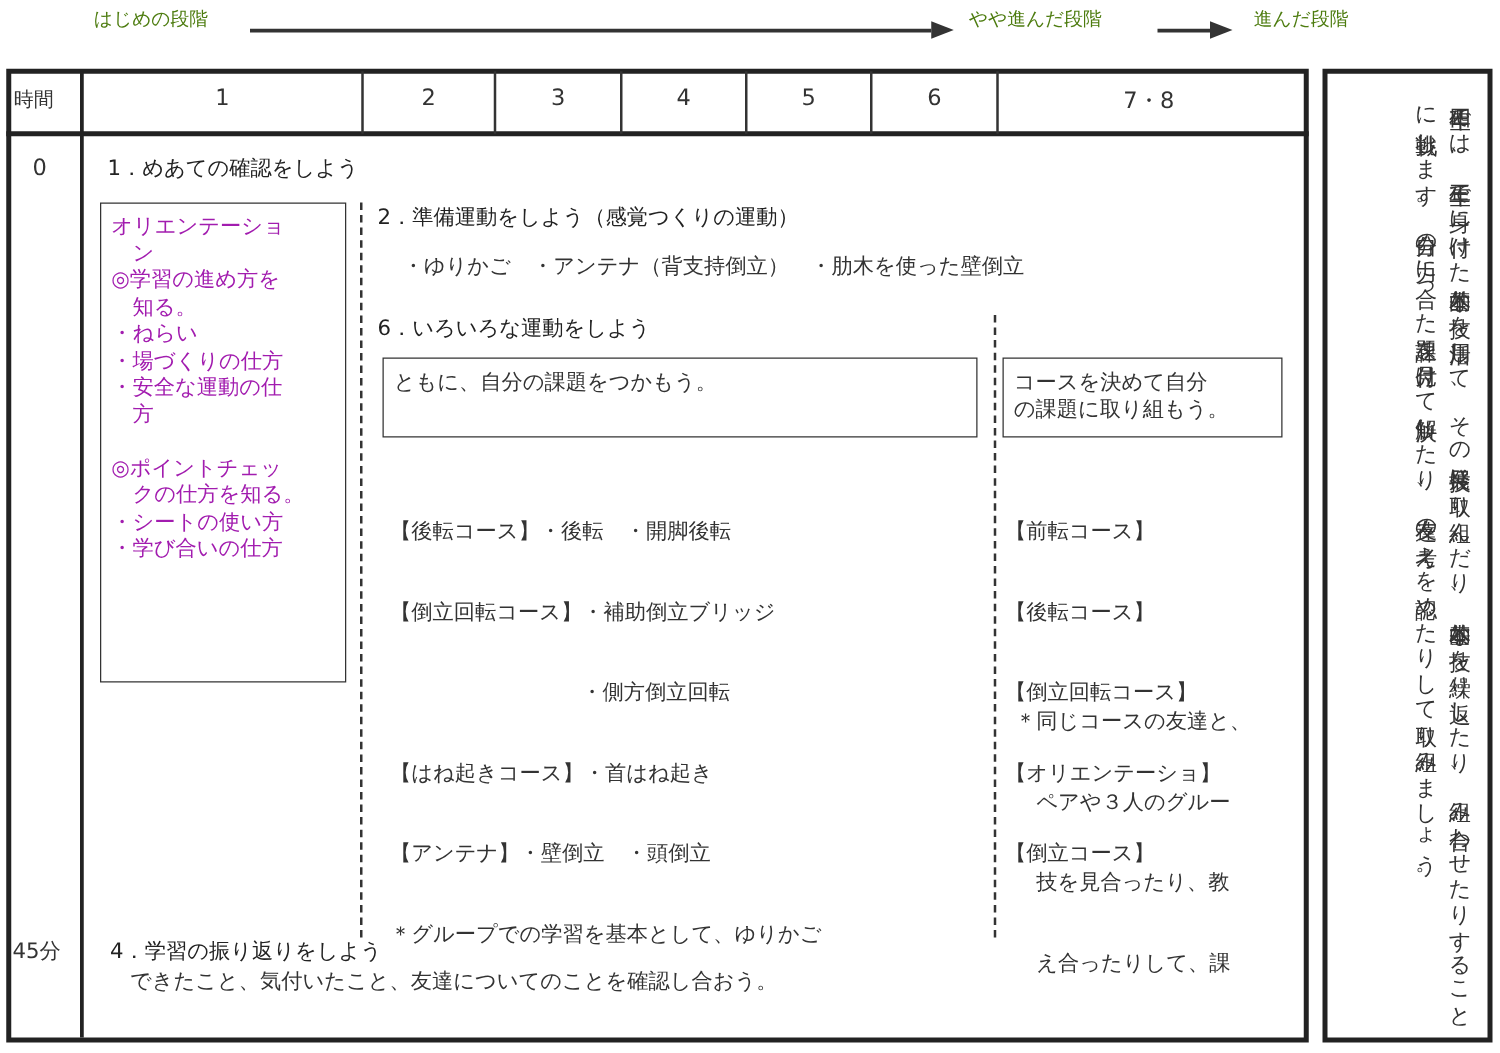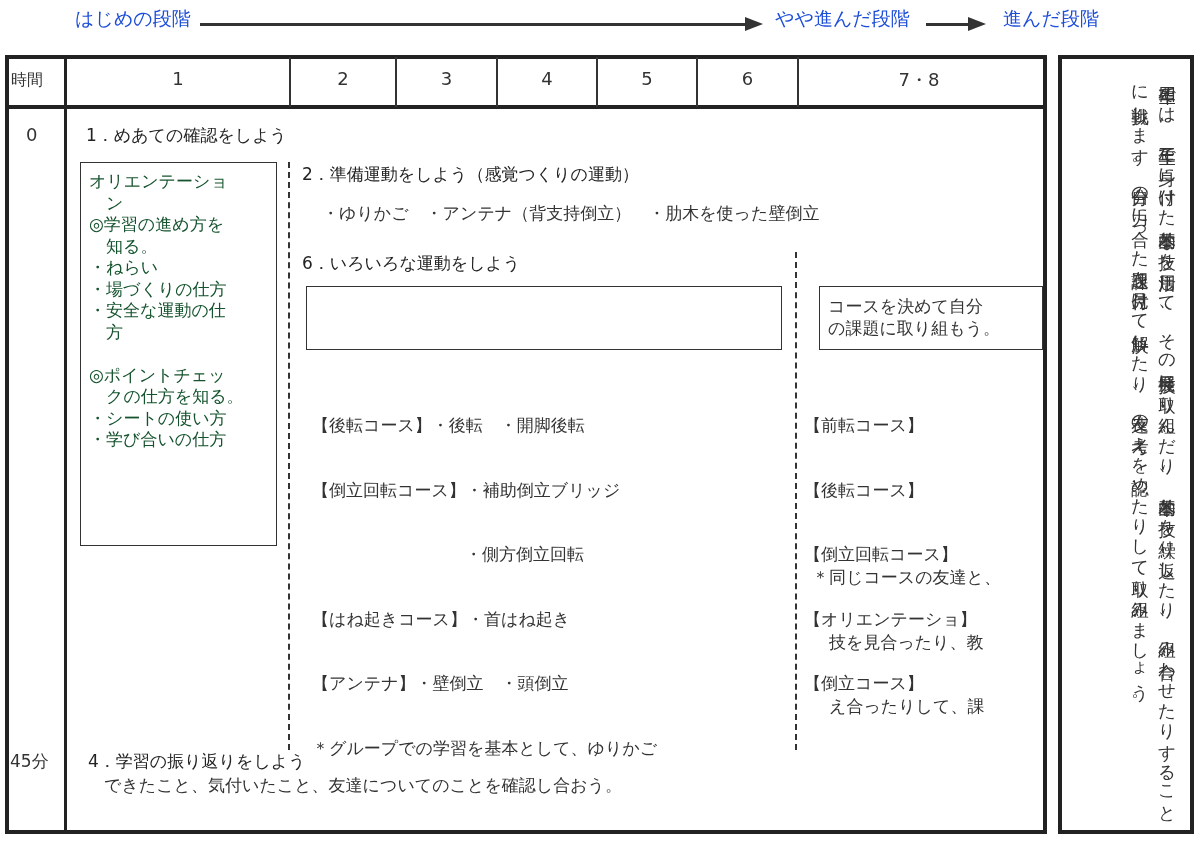--- a/index.html
+++ b/index.html
@@ -1,19 +1,19 @@
 <!DOCTYPE html>
 <html><head>
 <meta charset="utf-8">
 <style>
   html, body { margin:0; padding:0; background:#ffffff; }
   body { width:1200px; height:842px; position:relative; overflow:hidden;
          font-family:"DejaVu Sans", "Liberation Sans", sans-serif; color:#222; }
   .abs { position:absolute; }
-  .stage { font-size:19px; top:6px; white-space:nowrap; color:#1d4ed8; }
+  .stage { font-size:15px; top:6px; white-space:nowrap; color:#4d7c0f; }
   .arrow-line { height:3px; background:#333; }
   .arrow-head { width:0; height:0; border-top:7px solid transparent; border-bottom:7px solid transparent; border-left:18px solid #333; }
   .table-outer { left:5px; top:55px; width:1034px; height:771px; border:4px solid #222; }
   .hdr-bottom { left:5px; top:105px; width:1042px; height:4px; background:#222; }
   .vline { width:2px; background:#333; }
   .hcell { font-size:18px; top:68px; text-align:center; color:#333; }
   .txt { font-size:17px; line-height:22px; white-space:nowrap; color:#333; }
   .bold { font-weight:normal; color:#222; }
   .box { border:1.5px solid #333; }
   .dash { border-left:2px dashed #333; width:0; }
@@ -49,21 +49,21 @@
 <div class="abs hcell" style="left:498px; width:98px;">4</div>
 <div class="abs hcell" style="left:598px; width:98px;">5</div>
 <div class="abs hcell" style="left:698px; width:99px;">6</div>
 <div class="abs hcell" style="left:799px; width:240px;">7・8</div>
 
 <div class="abs txt" style="left:26px; top:124px; font-size:18px;">0</div>
 <div class="abs txt" style="left:10px; top:750px; font-size:17px;">45分</div>
 
 <div class="abs txt bold" style="left:86px; top:124px;">1．めあての確認をしよう</div>
 <div class="abs box" style="left:80px; top:162px; width:195px; height:382px;">
-  <div style="position:absolute; left:8px; top:8px; font-size:17px; line-height:21.5px; color:#14532d;">
+  <div style="position:absolute; left:8px; top:8px; font-size:17px; line-height:21.5px; color:#a21caf;">
     <div>オリエンテーショ</div>
     <div>　ン</div>
     <div>◎学習の進め方を</div>
     <div>　知る。</div>
     <div>・ねらい</div>
     <div>・場づくりの仕方</div>
     <div>・安全な運動の仕</div>
     <div>　方</div>
     <div style="height:21.5px;"></div>
     <div>◎ポイントチェッ</div>
@@ -75,54 +75,56 @@
 
 <div class="abs dash" style="left:288px; top:162px; height:588px;"></div>
 <div class="abs dash" style="left:795px; top:252px; height:498px;"></div>
 
 <div class="abs txt bold" style="left:302px; top:163px;">2．準備運動をしよう（感覚つくりの運動）</div>
 <div class="abs txt" style="left:322px; top:202px;">・ゆりかご　・アンテナ（背支持倒立）　・肋木を使った壁倒立</div>
 
 <div class="abs txt bold" style="left:302px; top:252px;">6．いろいろな運動をしよう</div>
 <div class="abs box" style="left:306px; top:286px; width:474px; height:62px;">
   <div style="position:absolute; left:8px; top:8px; font-size:17px; line-height:22px; color:#333; white-space:nowrap;">
+    <div>ともに、自分の課題をつかもう。</div>
   </div>
 </div>
 
 <div class="abs" style="left:312px; top:372px; font-size:17px; line-height:21.5px; color:#333; white-space:pre;">
   <div>【後転コース】・後転　・開脚後転</div>
   <div>【倒立回転コース】・補助倒立ブリッジ</div>
   <div>　　　　　　　　　・側方倒立回転</div>
   <div>【はね起きコース】・首はね起き</div>
   <div>【アンテナ】・壁倒立　・頭倒立</div>
   <div>＊グループでの学習を基本として、ゆりかご</div>
   
   
   
   
   
   
   
 </div>
 
-<div class="abs box" style="left:802px; top:286px; width:222px; height:62px;margin-left:17px;">
+<div class="abs box" style="left:802px; top:286px; width:222px; height:62px;">
   <div style="position:absolute; left:8px; top:8px; font-size:17px; line-height:22px; color:#333; white-space:nowrap;">
     <div>コースを決めて自分</div>
     <div>の課題に取り組もう。</div>
   </div>
 </div>
 <div class="abs" style="left:804px; top:372px; font-size:17px; line-height:21.5px; color:#333; white-space:pre;">
   <div>【前転コース】</div>
   <div>【後転コース】</div>
   <div>【倒立回転コース】</div>
   <div>【オリエンテーショ】</div>
   <div>【倒立コース】</div>
 </div>
 <div class="abs" style="left:812px; top:524px; font-size:17px; line-height:21.5px; color:#333; white-space:pre;">
   <div>＊同じコースの友達と、</div>
+  <div>　ペアや３人のグルー</div>
   <div>　技を見合ったり、教</div>
   <div>　え合ったりして、課</div>
   
   
 </div>
 
 <div class="abs txt bold" style="left:88px; top:750px;">4．学習の振り返りをしよう</div>
 <div class="abs txt" style="left:104px; top:774px;">できたこと、気付いたこと、友達についてのことを確認し合おう。</div>
 
 <div class="abs vert-box">

